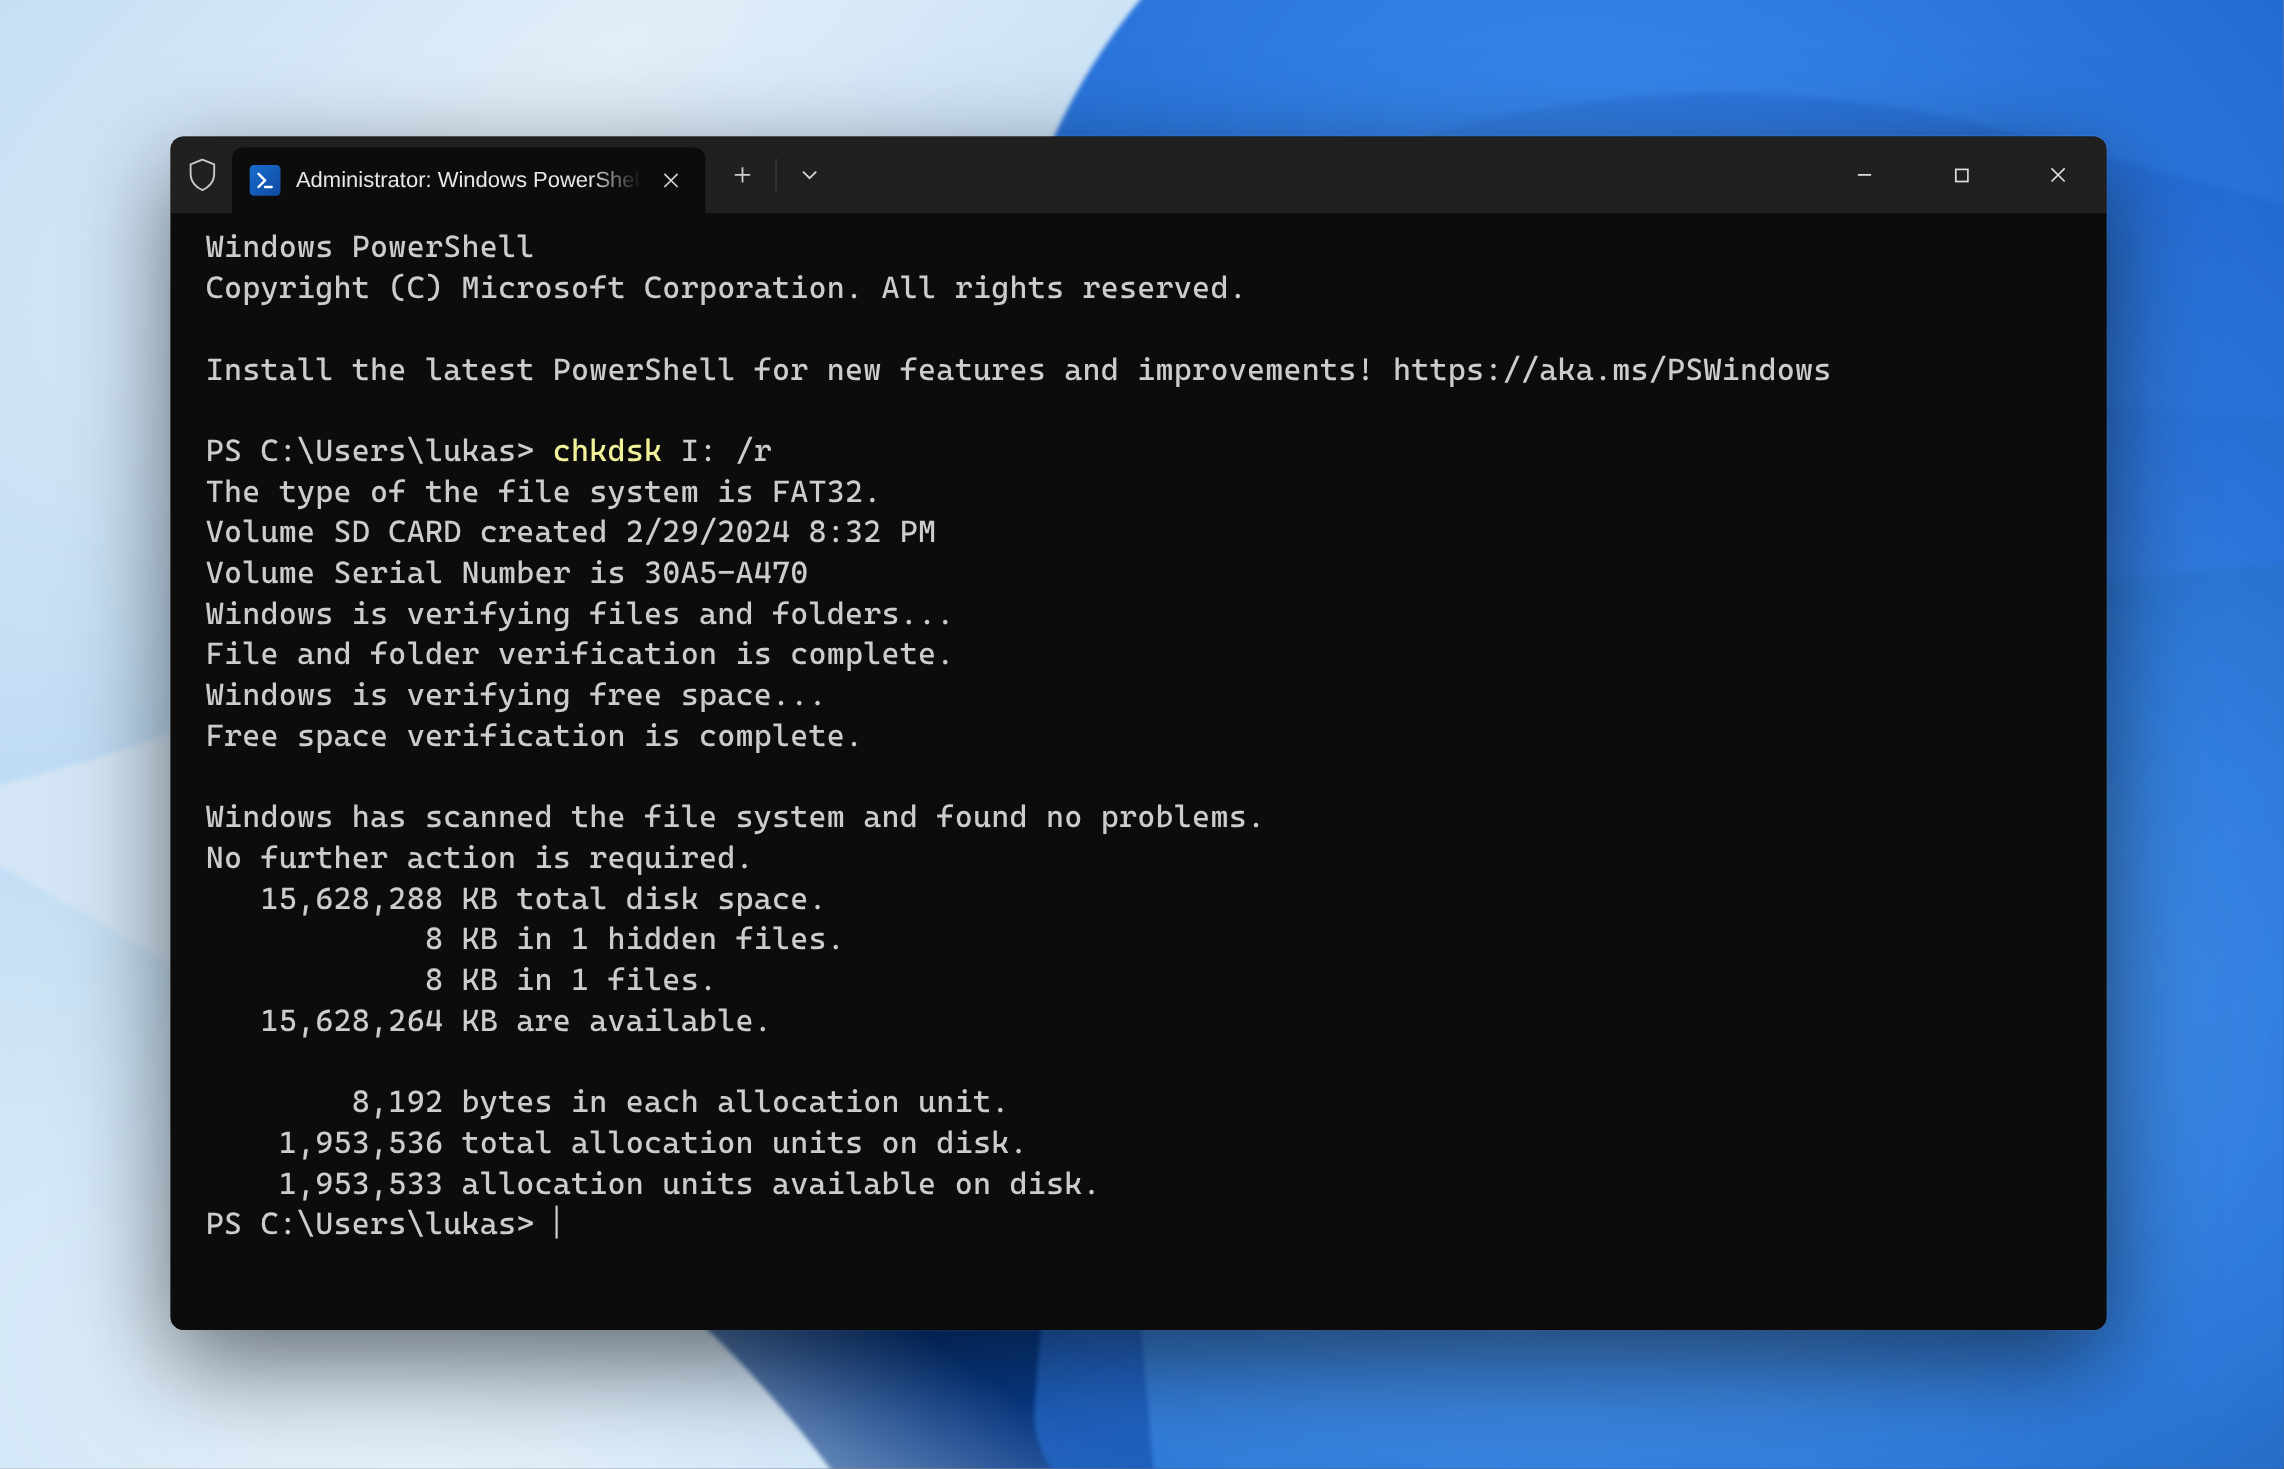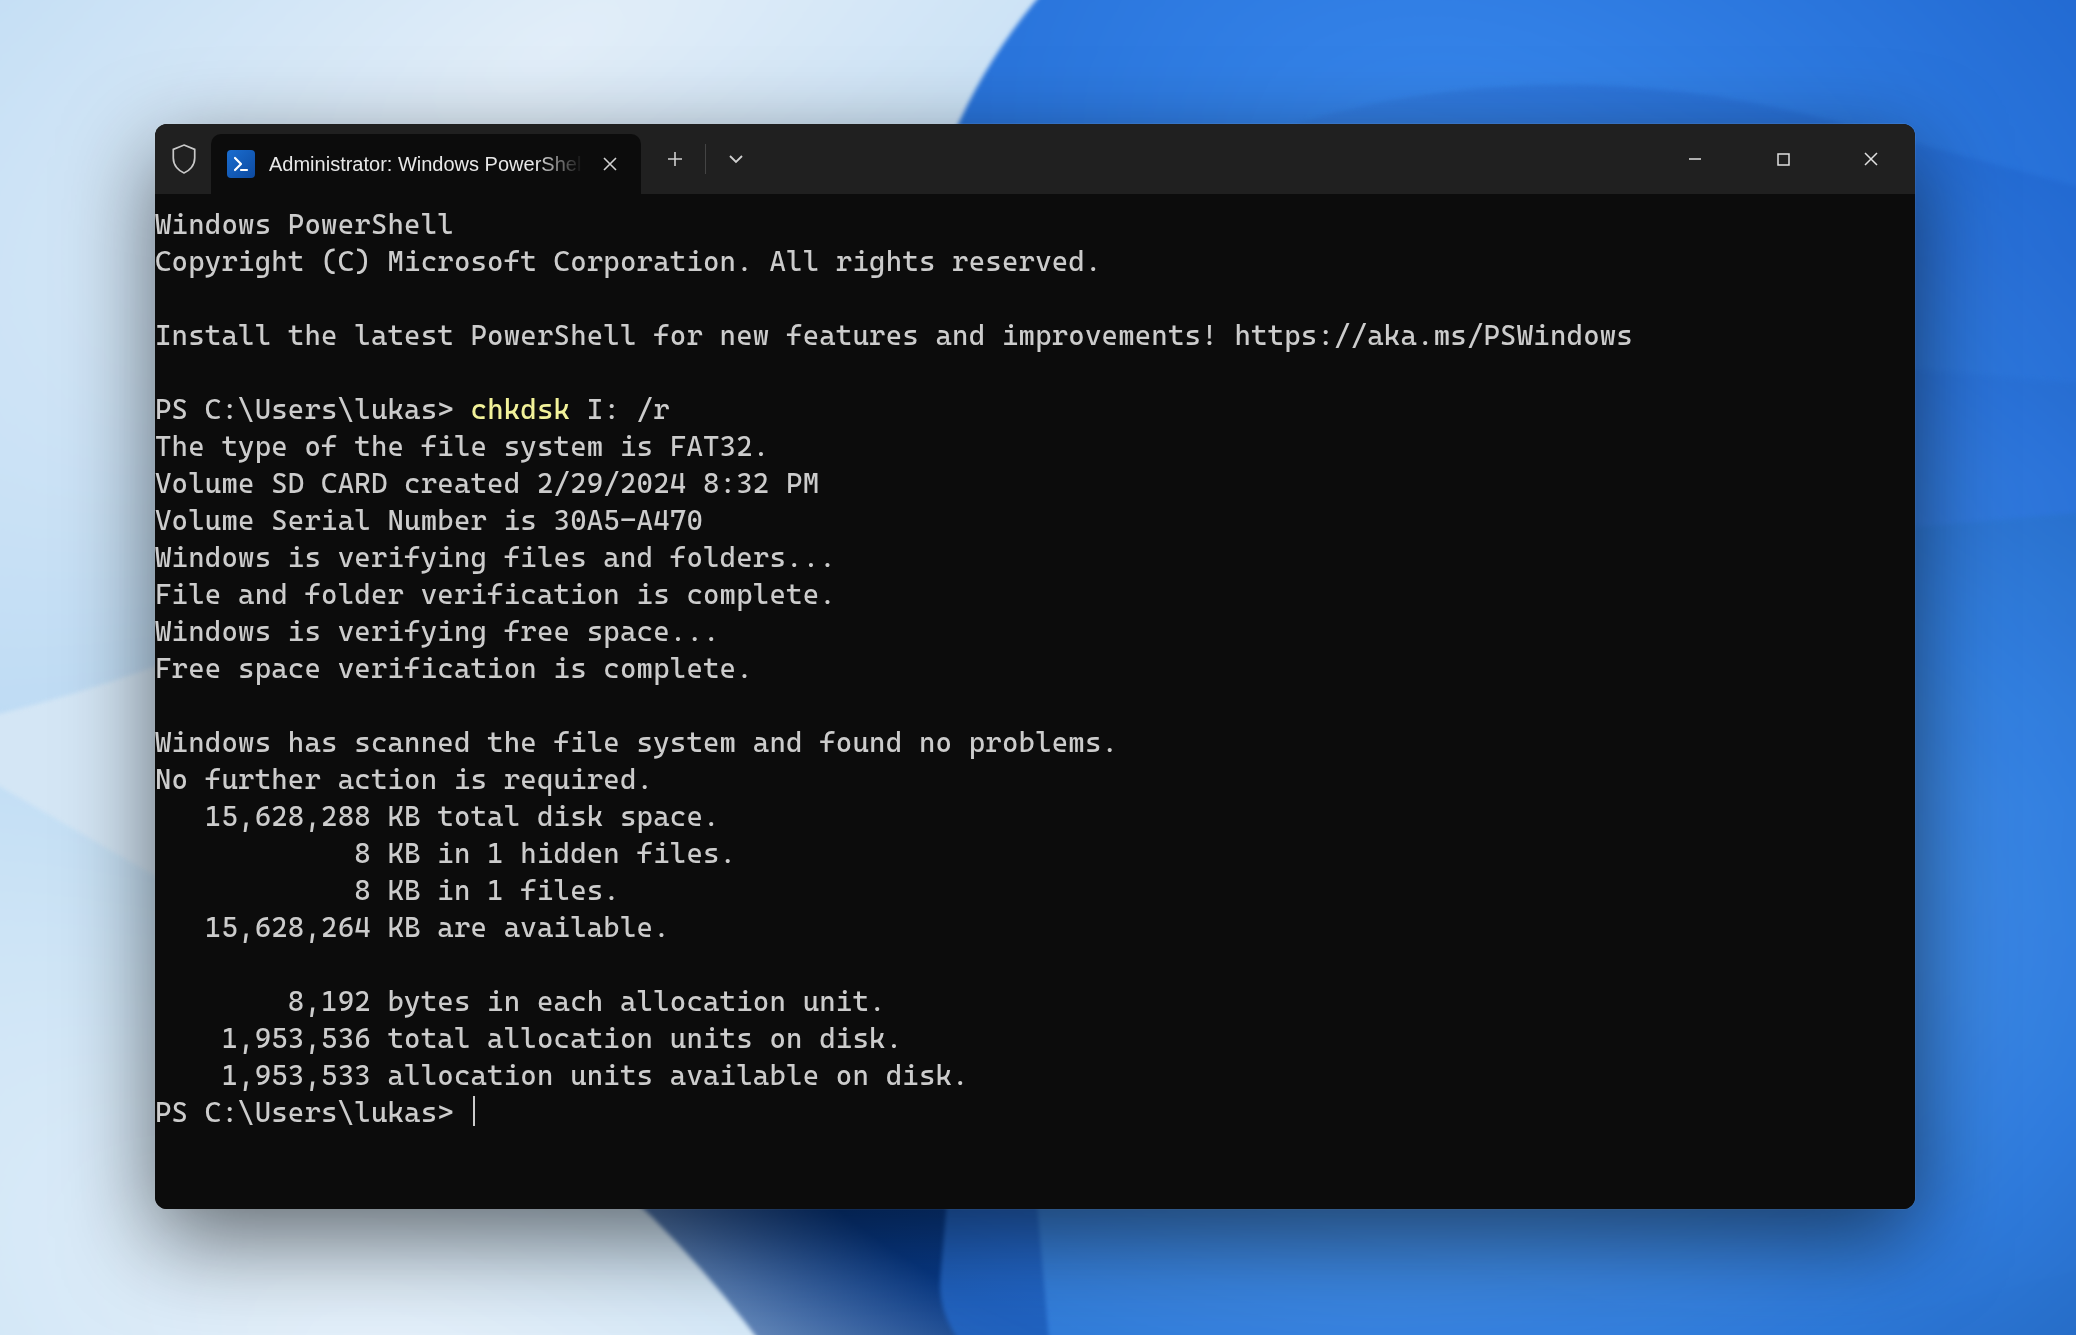--- a/index.html
+++ b/index.html
@@ -146,21 +146,21 @@
   display: flex;
   align-items: center;
   justify-content: center;
   color: #e0e0e0;
   cursor: pointer;
 }
 
 .terminal {
   flex: 1;
   background: #0c0c0c;
-  padding: 12px 0;
+  padding: 12px 32px;
   font-family: 'Cascadia Mono', 'Consolas', monospace;
   font-size: 28px;
   line-height: 37px;
   color: #cccccc;
   white-space: pre;
   overflow: hidden;
   letter-spacing: 0.2px;
 }
 .cmd { color: #f2f29a; }
 .cursor {

